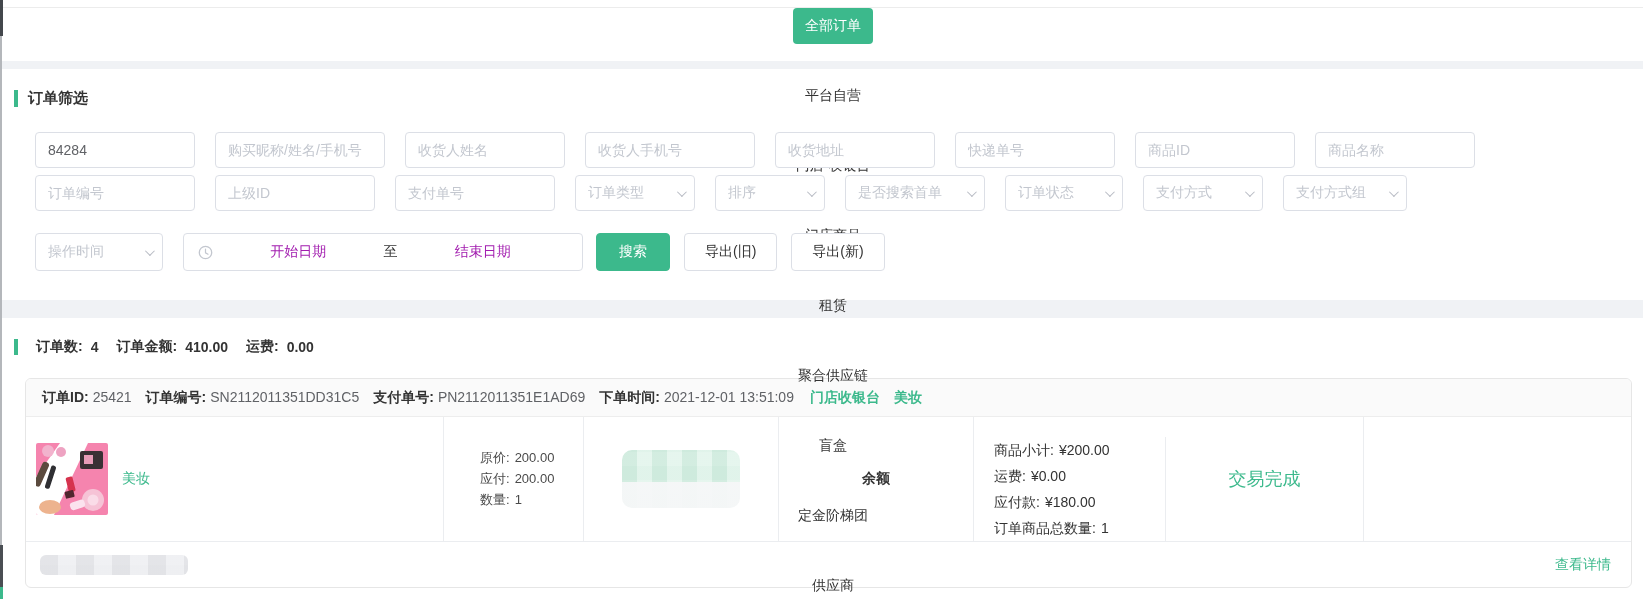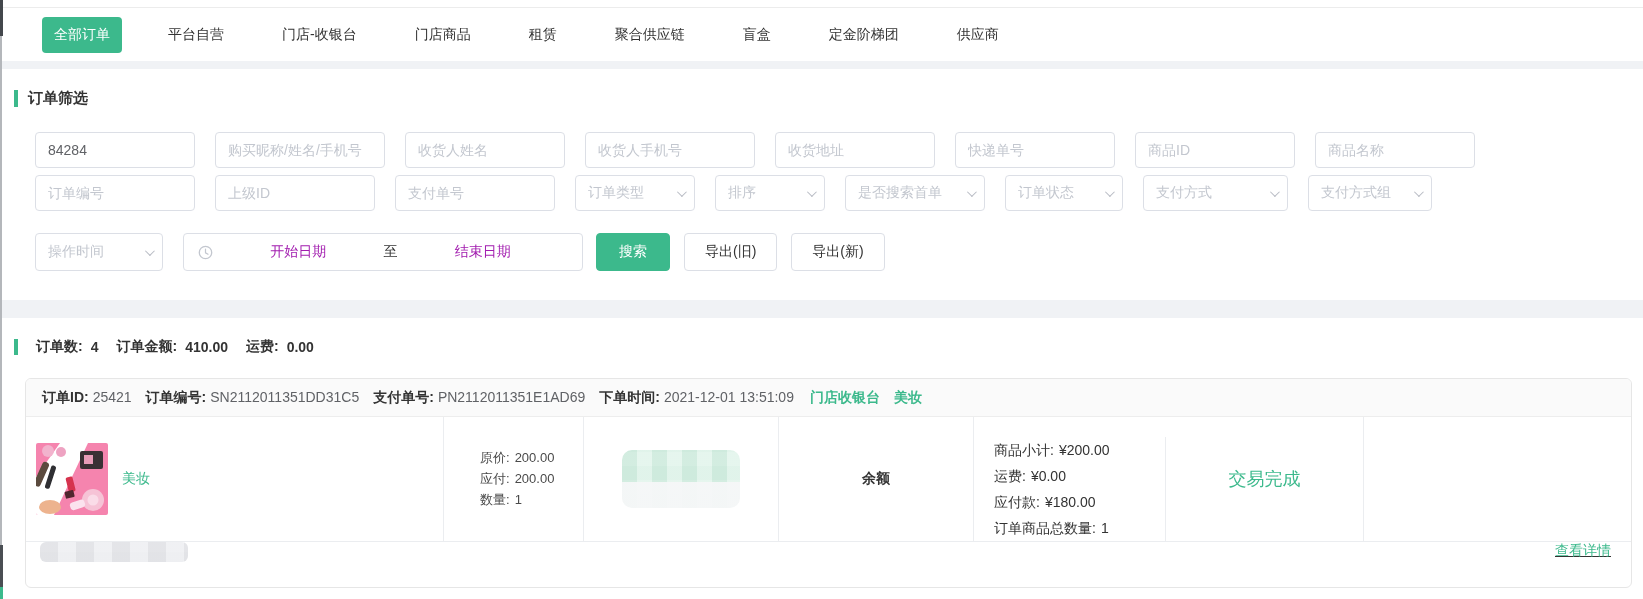--- a/index.html
+++ b/index.html
@@ -6,21 +6,21 @@
   html,body { width:1643px; height:599px; overflow:hidden; }
   body { font-family:"Liberation Sans","DejaVu Sans",sans-serif; background:#f0f2f5; color:#333; position:relative; }
 
   .edge      { position:absolute; left:0; top:0; width:2px; height:599px; background:#b4b7bb; z-index:50; }
   .edge-dark1{ position:absolute; left:0; top:0; width:3px; height:36px; background:#43474c; z-index:51; }
   .edge-dark2{ position:absolute; left:0; top:545px; width:3px; height:42px; background:#4a4e53; z-index:51; }
   .edge-teal { position:absolute; left:0; top:587px; width:3px; height:12px; background:#3cb98c; z-index:51; }
 
   .topstrip { height:8px; background:#fff; border-bottom:1px solid #ececec; }
 
-  .tabbar { height:53px; background:#fff; display:flex; align-items:center; gap:34px; padding-left:42px; }
+  .tabbar { height:53px; background:#fff; display:flex; align-items:center; gap:34px; padding-left:23px;flex-direction:column; }
   .tab { font-size:14px; color:#333; cursor:pointer; padding:9px 12px; border-radius:4px; white-space:nowrap; }
   .tab.active { background:var(--accent); color:#fff; }
 
   .gap  { height:8px; background:#f0f2f5; }
   .gap.tall { height:18px; }
 
   :root { --accent:#3cb98c; --border:#dcdfe6; --ph:#c3c7cf; }
 
   .filter { background:#fff; padding:20px 35px 29px 35px; }
   .sec-title { display:flex; align-items:center; gap:10px; margin-bottom:24px; margin-left:-21px; }
@@ -94,21 +94,21 @@
   .c-paym { justify-content:center; }
   .paym { font-size:14px; font-weight:bold; color:#333; }
 
   .c-totals { flex-direction:column; align-items:flex-start; justify-content:center; padding-left:20px;margin-top:20px; }
   .tl { font-size:14px; color:#333; line-height:26px; white-space:nowrap; }
   .tl .tlv { margin-left:5px; }
 
   .c-status { justify-content:center; }
   .status { font-size:18px; color:var(--accent); }
 
-  .card-footer { border-top:1px solid #ebedf0; height:46px; display:flex; padding:0 20px 0 14px;text-decoration:underline; }
+  .card-footer { border-top:1px solid #ebedf0; height:46px; display:flex; align-items:center; padding:0 20px 0 14px; }
   .blur-text { width:148px; height:20px; border-radius:6px;
       background-image:
         repeating-linear-gradient(90deg, rgba(224,225,229,0.8) 0 18px, rgba(239,240,243,0.8) 18px 36px),
         repeating-linear-gradient(0deg, #ebecee 0 10px, #f4f4f6 10px 20px);
       filter:blur(0.4px); }
   .spacer { flex:1; }
   .detail { font-size:14px; }
 </style>
 </head>
 <body>
@@ -164,21 +164,21 @@
       <i class="chev"></i>
     </div>
     <div class="fsel" style="width:140px">
       <span class="ph">是否搜索首单</span>
       <i class="chev"></i>
     </div>
     <div class="fsel" style="width:118px">
       <span class="ph">订单状态</span>
       <i class="chev"></i>
     </div>
-    <div class="fsel" style="width:145px">
+    <div class="fsel" style="width:120px">
       <span class="ph">支付方式</span>
       <i class="chev"></i>
     </div>
     <div class="fsel" style="width:124px">
       <span class="ph">支付方式组</span>
       <i class="chev"></i>
     </div>
   </div>
 
   <div class="frow r3">

